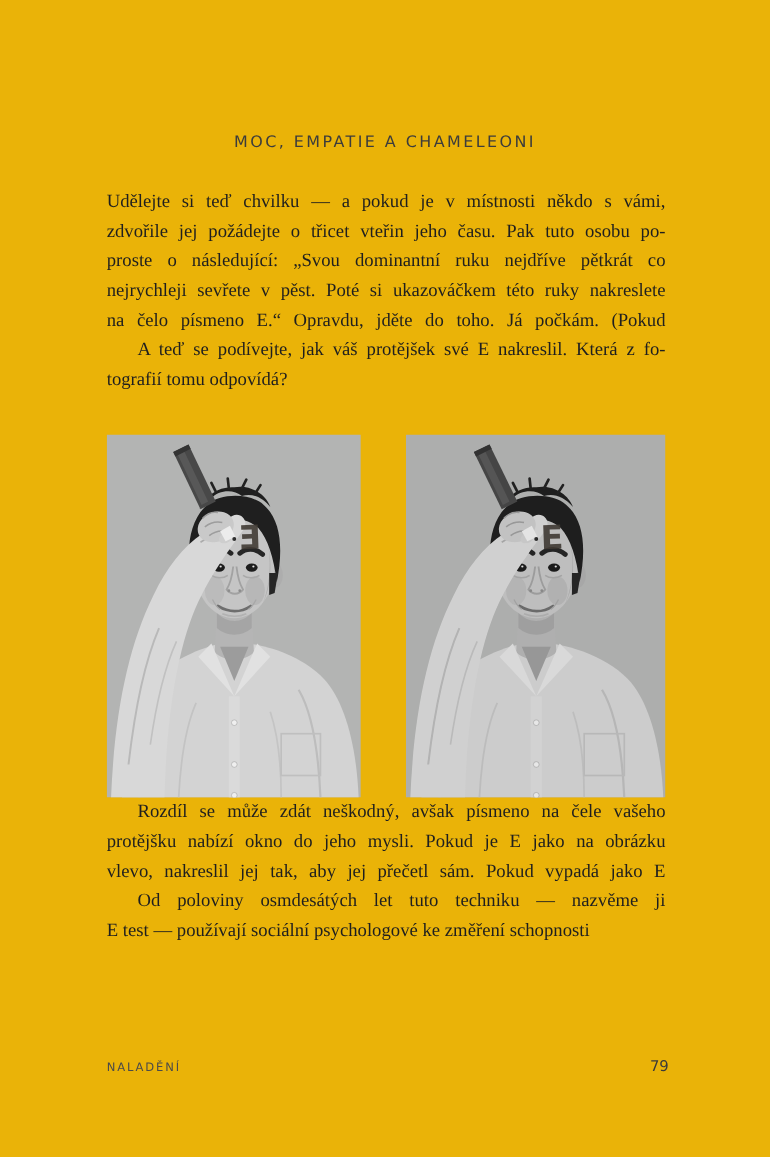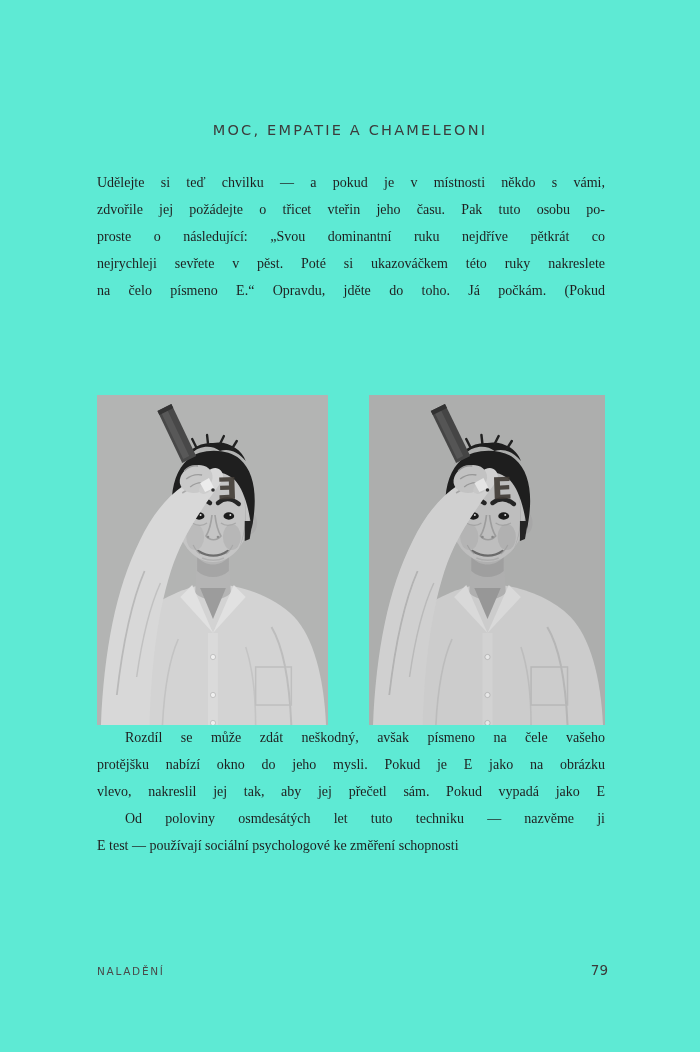--- a/index.html
+++ b/index.html
@@ -1,25 +1,25 @@
 <!DOCTYPE html>
 <html lang="cs"><head>
 <meta charset="utf-8">
 <style>
   html,body { margin:0; padding:0; background:#e8e8e8; }
   .page {
-    position:relative; width:700px; height:1052px; background:#5eead4;
+    position:relative; width:700px; height:1052px; background:#eab308;
     font-family:"Liberation Serif", serif; overflow:hidden; margin:0 auto;
   }
   .chapter-title {
     position:absolute; top:122px; left:0; width:100%; margin:0;
     text-align:center; font-family:"DejaVu Sans", sans-serif;
     font-size:14.5px; font-weight:500; letter-spacing:2.2px; color:#3c3c3c;
   }
-  .text-block { position:absolute; left:97px; width:508px; font-size:14px; line-height:27px; color:#1f1f1f; }
+  .text-block { position:absolute; left:97px; width:508px; font-size:17px; line-height:27px; color:#1f1f1f; }
   .block-1 { top:169px; }
   .block-2 { top:724px; }
   .para { margin:0; }
   .line { text-align:justify; text-align-last:justify; height:27px; overflow:hidden; }
   .line.parend { text-align-last:left; }
   .line.indent { text-indent:28px; }
   .photos {
     position:absolute; top:395px; left:97px; width:508px; height:330px;
     display:flex; justify-content:space-between;
   }
@@ -53,20 +53,24 @@
 
   <h1 class="chapter-title">MOC, EMPATIE A CHAMELEONI</h1>
 
   <section class="text-block block-1">
       <div class="para">
         <div class="line">Udělejte si teď chvilku — a pokud je v místnosti někdo s vámi,</div>
         <div class="line">zdvořile jej požádejte o třicet vteřin jeho času. Pak tuto osobu po-</div>
         <div class="line">proste o následující: „Svou dominantní ruku nejdříve pětkrát co</div>
         <div class="line">nejrychleji sevřete v pěst. Poté si ukazováčkem této ruky nakreslete</div>
         <div class="line">na čelo písmeno E.“ Opravdu, jděte do toho. Já počkám. (Pokud</div>
+      </div>
+      <div class="para">
+        <div class="line indent">A teď se podívejte, jak váš protějšek své E nakreslil. Která z fo-</div>
+        <div class="line parend">tografií tomu odpovídá?</div>
       </div>
     </section>
 
   <div class="photos">
 
     <figure class="photo">
       <svg viewBox="0 0 233 330" preserveAspectRatio="none">
         <defs>
           <g id="portrait">
             <rect width="233" height="330" fill="#b3b4b3"></rect>

